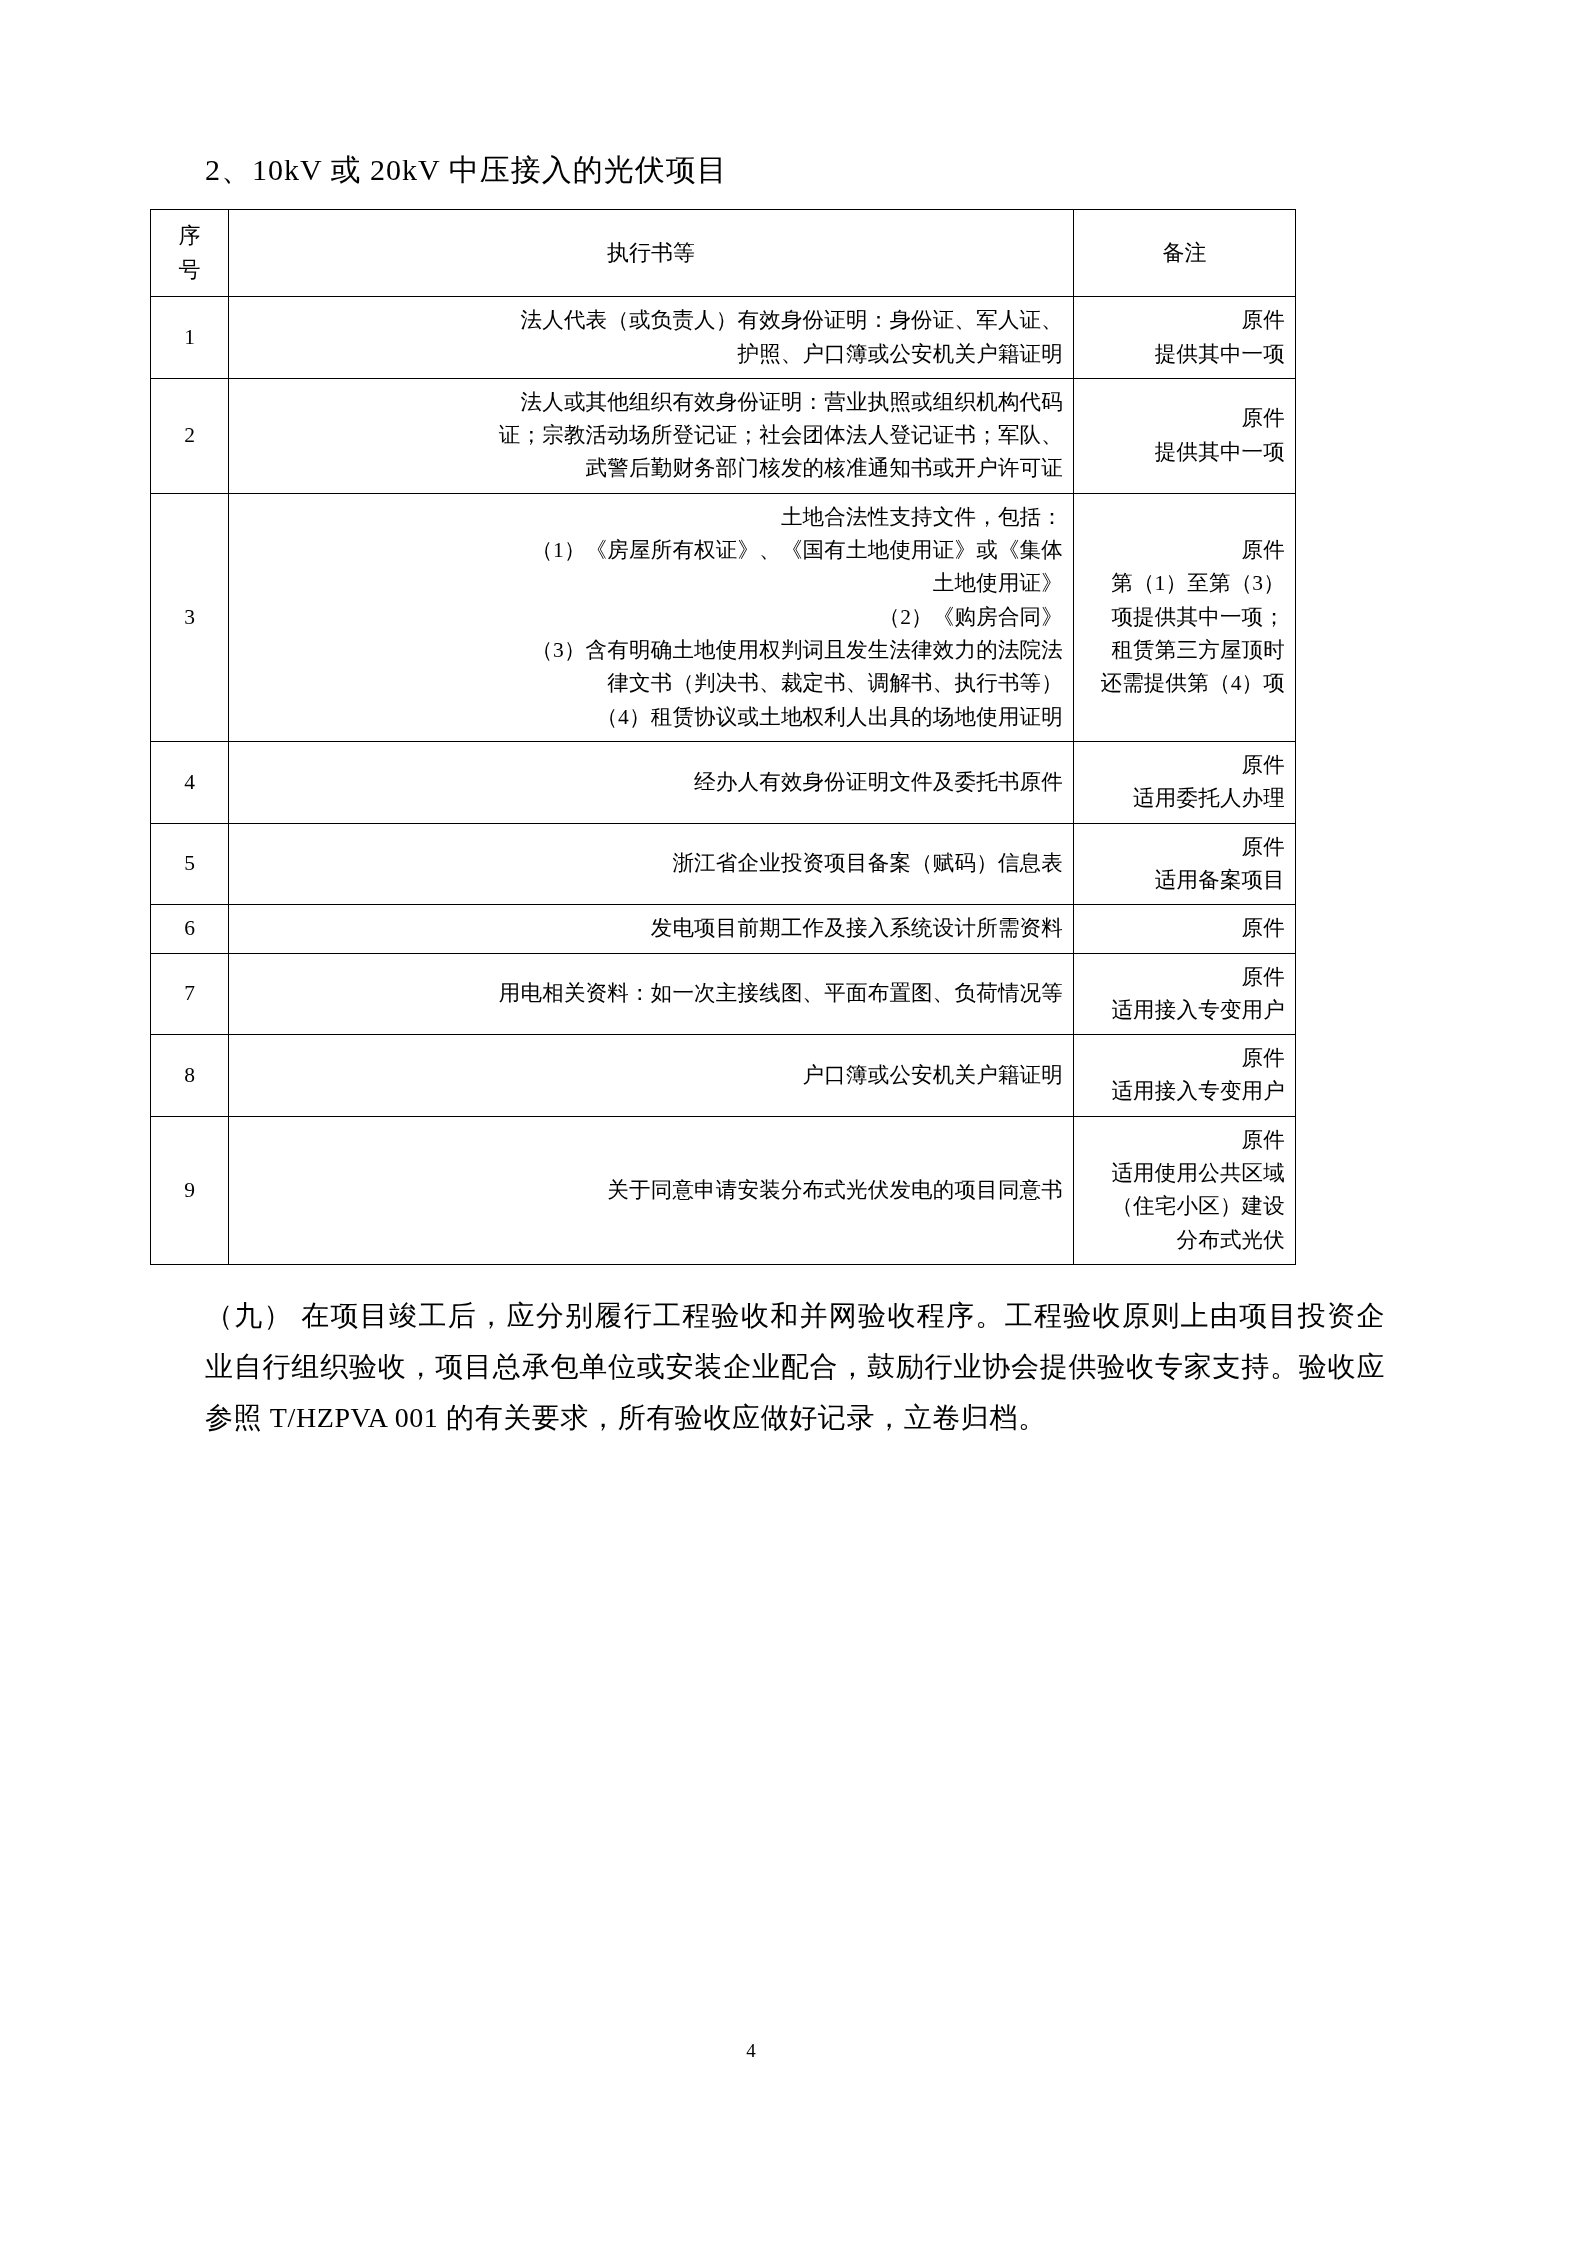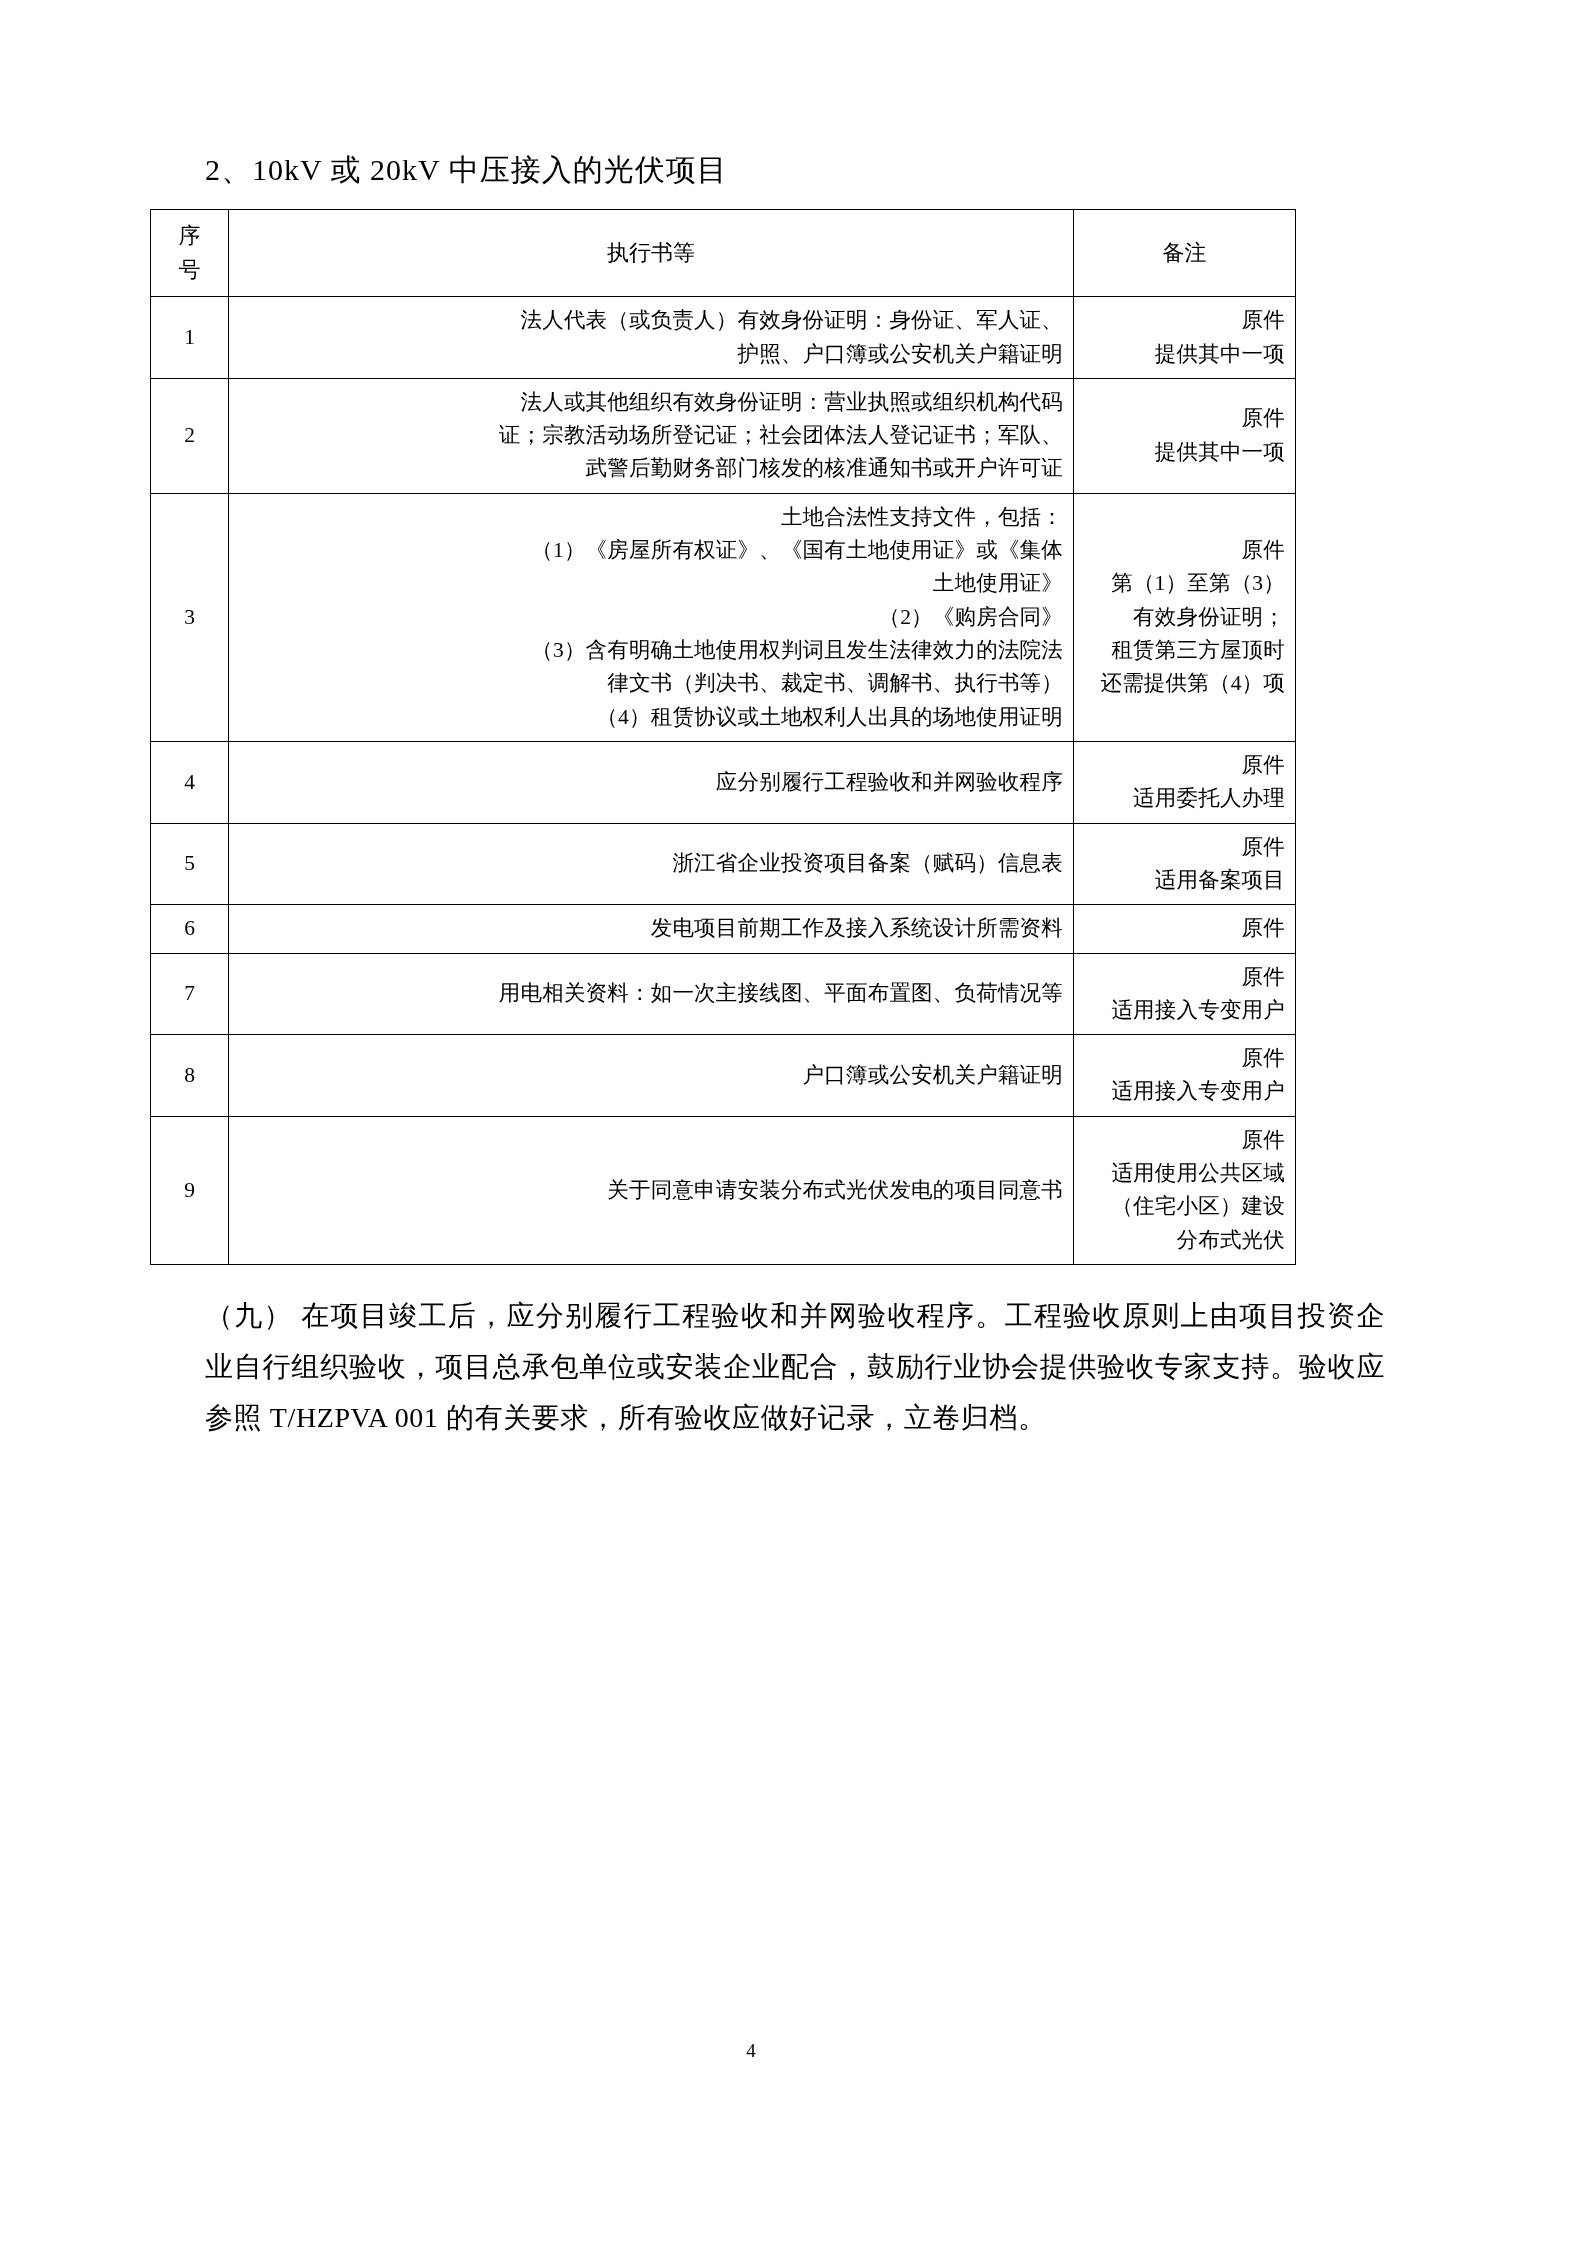--- a/index.html
+++ b/index.html
@@ -151,30 +151,30 @@
             <span class="line">（1）《房屋所有权证》、《国有土地使用证》或《集体</span>
             <span class="line">土地使用证》</span>
             <span class="line">（2）《购房合同》</span>
             <span class="line">（3）含有明确土地使用权判词且发生法律效力的法院法</span>
             <span class="line">律文书（判决书、裁定书、调解书、执行书等）</span>
             <span class="line">（4）租赁协议或土地权利人出具的场地使用证明</span>
           </td>
           <td class="note">
             <span class="line">原件</span>
             <span class="line">第（1）至第（3）</span>
-            <span class="line">有效身份证明；</span>
+            <span class="line">项提供其中一项；</span>
             <span class="line">租赁第三方屋顶时</span>
             <span class="line">还需提供第（4）项</span>
           </td>
         </tr>
 
         <tr>
           <td class="no">4</td>
           <td class="name">
-            <span class="line">应分别履行工程验收和并网验收程序</span>
+            <span class="line">经办人有效身份证明文件及委托书原件</span>
           </td>
           <td class="note">
             <span class="line">原件</span>
             <span class="line">适用委托人办理</span>
           </td>
         </tr>
 
         <tr>
           <td class="no">5</td>
           <td class="name">

